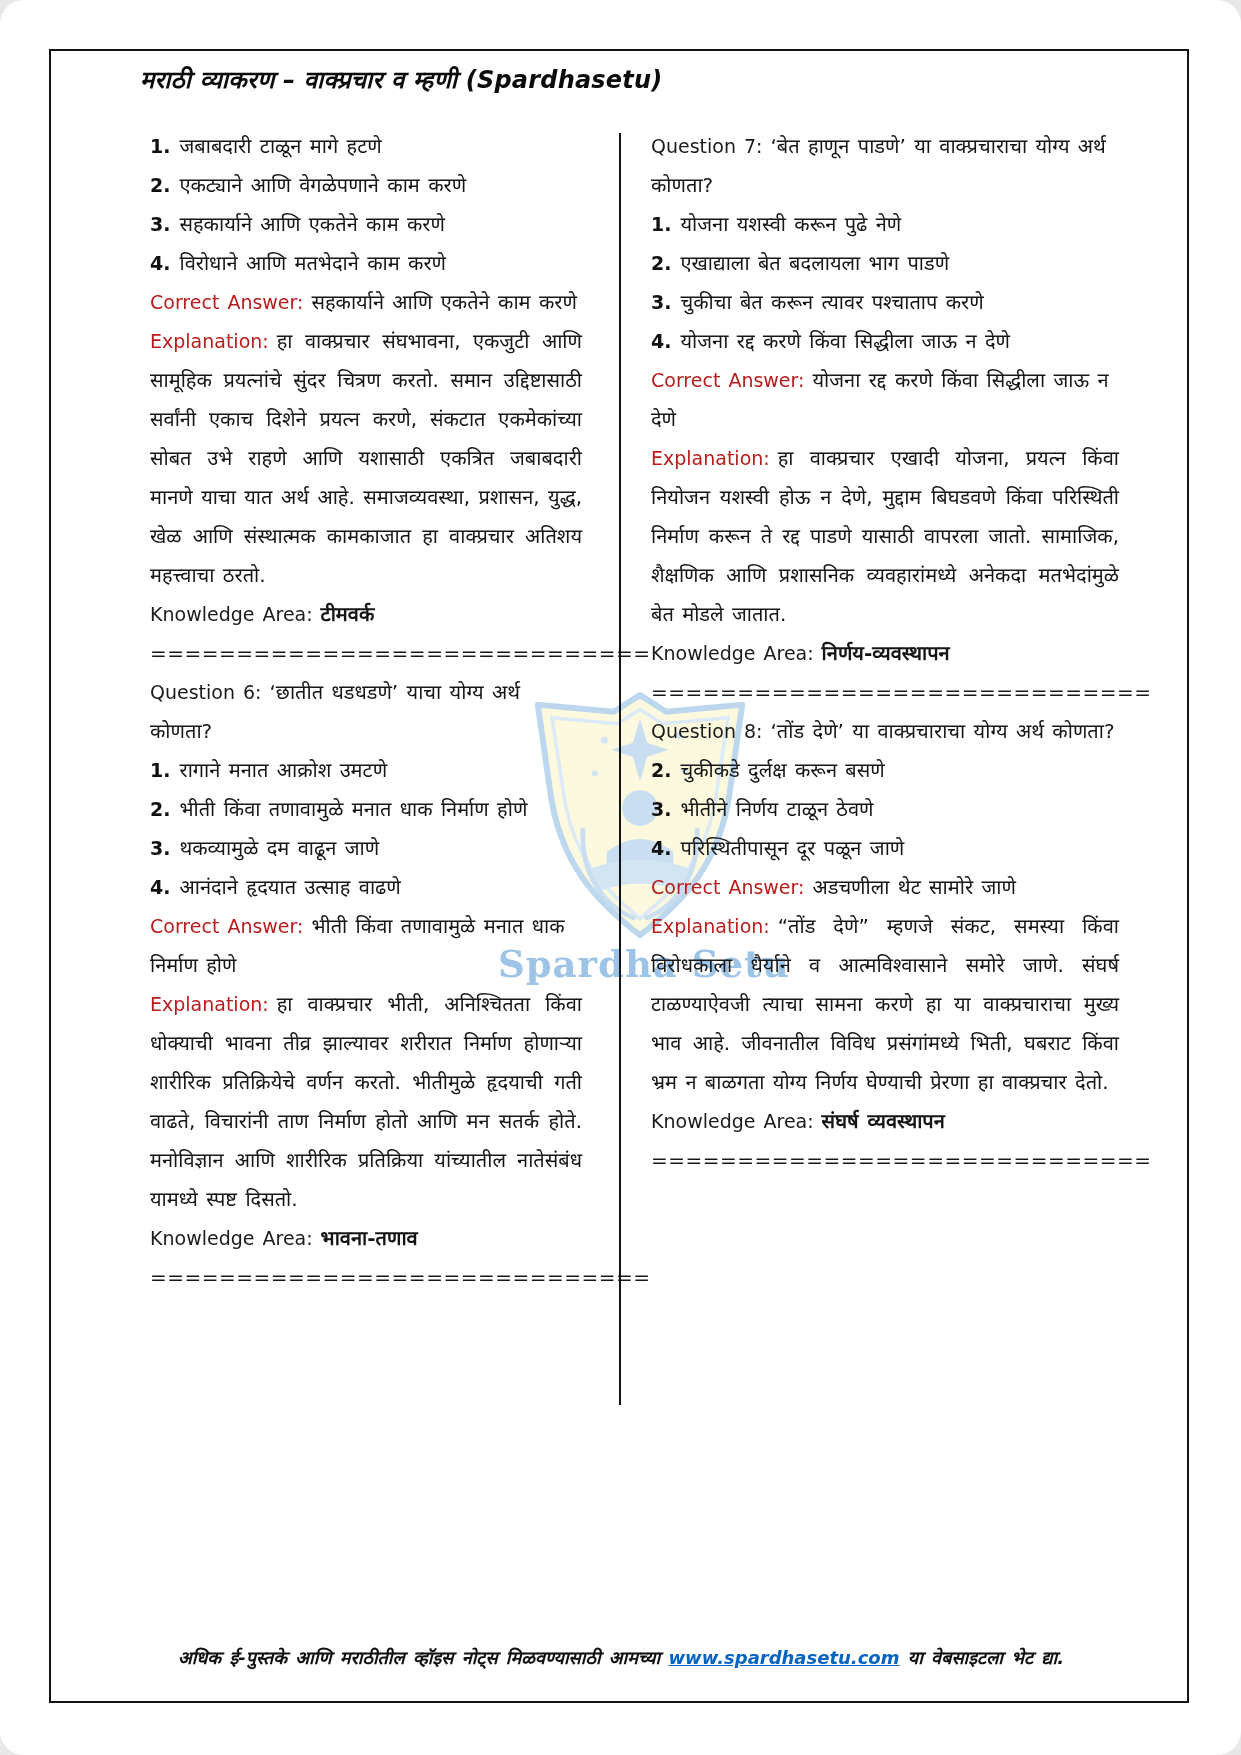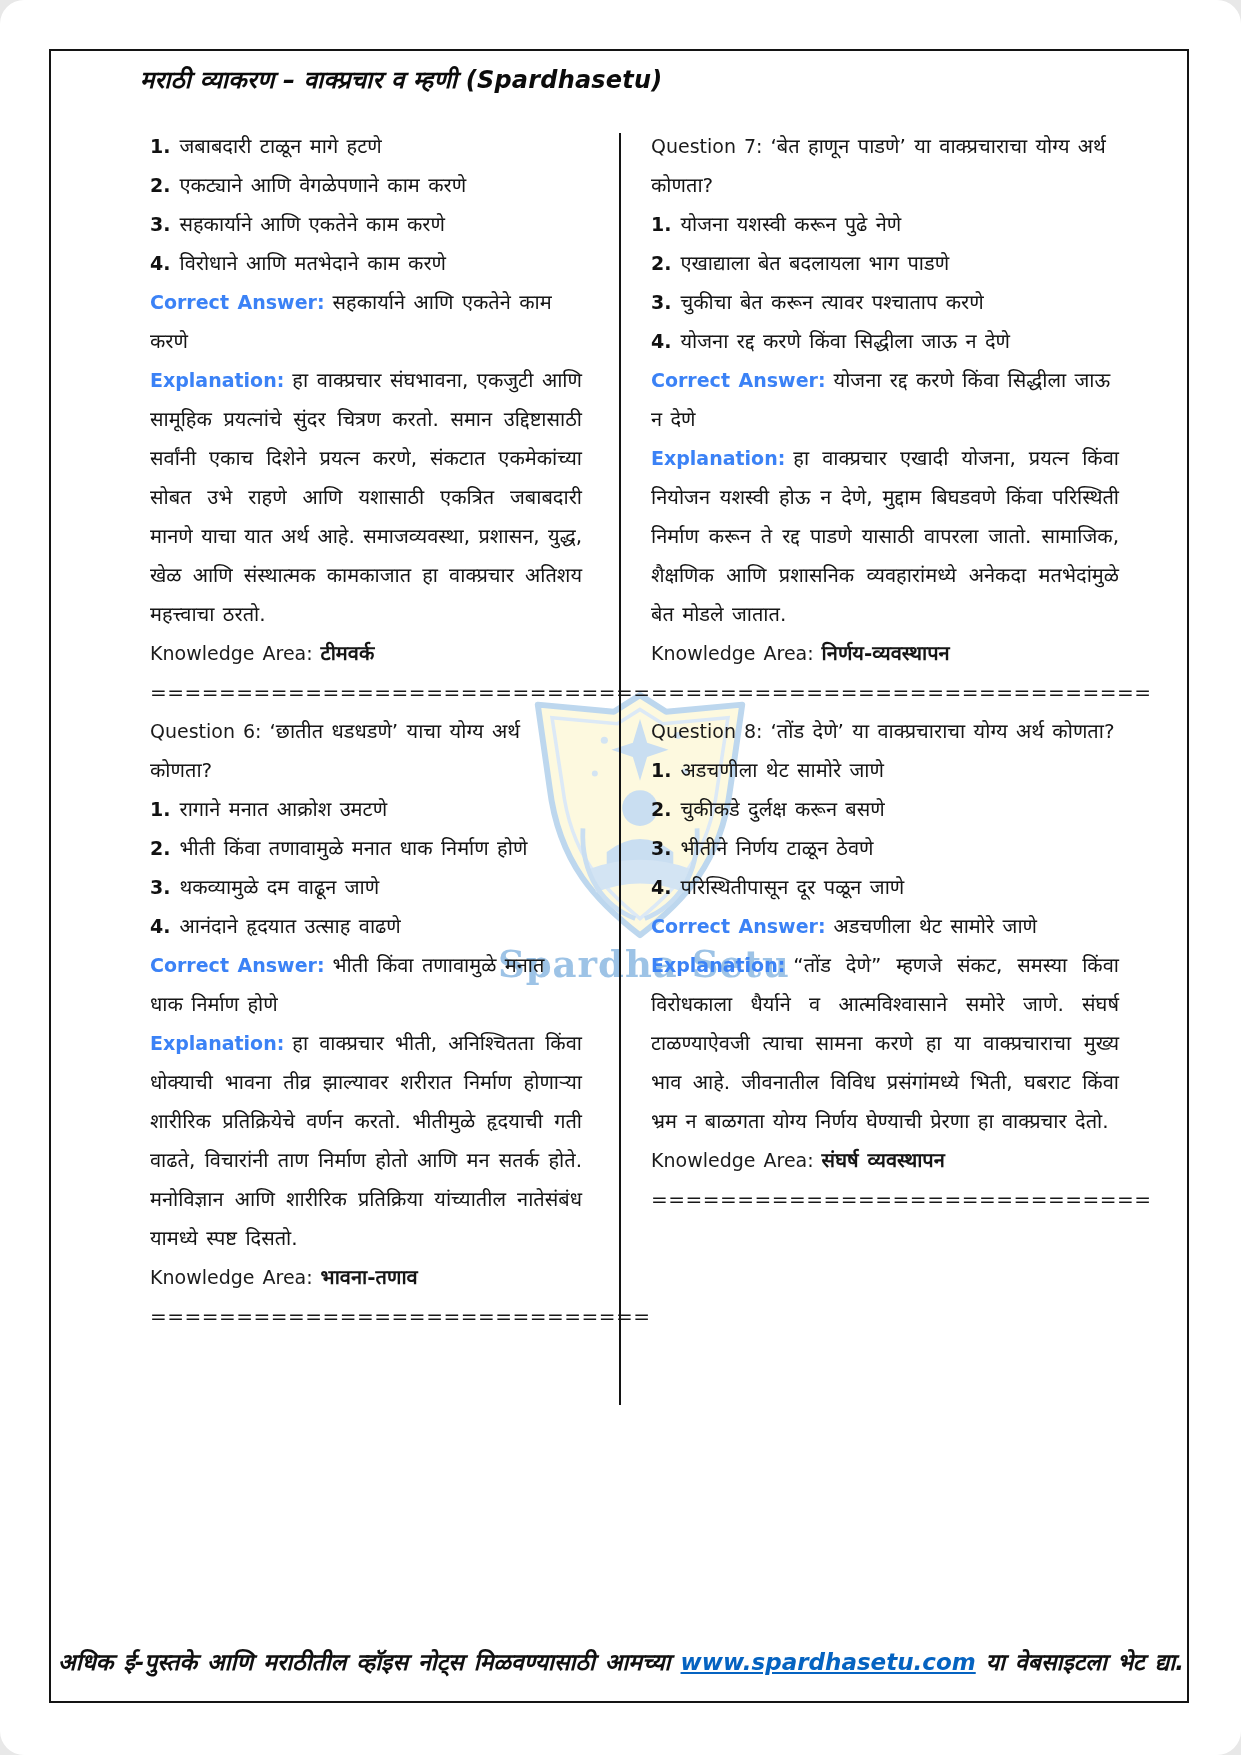--- a/index.html
+++ b/index.html
@@ -13,28 +13,28 @@
   .watermark{position:absolute;left:498px;top:688px;width:284px;text-align:center;z-index:1;}
   .wm-text{margin-top:2px;font-family:"DejaVu Serif","Liberation Serif",serif;font-weight:bold;
         font-size:37px;color:#9DC3E6;letter-spacing:1px;white-space:nowrap;}
   .divider{position:absolute;left:619px;top:133px;width:0;height:1272px;border-left:2px solid #141414;z-index:3;}
   
   .col{position:absolute;top:127px;z-index:2;font-size:20px;line-height:39px;word-spacing:2px;}
   .col-left{left:150px;width:432px;}
   .col-right{left:651px;width:468px;}
   .col p{margin:0;}
   .opt b{padding-right:9px;font-size:19px;color:#111;}
-  .lab{font-size:19px;font-weight:bold;margin-right:8px;color:#3b82f6;}
+  .lab{font-size:19px;font-weight:normal;margin-right:8px;color:#b91c1c;}
   .lab-reg{font-size:19px;margin-right:8px;color:#1b1b1b;}
   .par{text-align:justify;}
   .kav{font-weight:bold;}
   .sep{letter-spacing:0.5px;font-size:20px;color:#161616;}
   .mt-s{margin-top:16px;}
   .mt-q{margin-top:46px;}
-  .footer{position:absolute;left:51px;top:1645px;width:1140px;text-align:center;font-size:23px;
+  .footer{position:absolute;left:51px;top:1645px;width:1140px;text-align:center;font-size:18px;
         font-weight:bold;font-style:italic;color:#101010;z-index:2;word-spacing:2px;}
   .footer .link{color:#0563C1;text-decoration:underline;}
 </style>
 </head>
 <body>
 
 <div class="page">
 
   <div class="border-frame"></div>
 
@@ -96,21 +96,20 @@
       <p class="opt"><b>3.</b><span>चुकीचा बेत करून त्यावर पश्चाताप करणे</span></p>
       <p class="opt"><b>4.</b><span>योजना रद्द करणे किंवा सिद्धीला जाऊ न देणे</span></p>
       <p class="mt-s"><b class="lab">Correct Answer:</b><span>योजना रद्द करणे किंवा सिद्धीला जाऊ न देणे</span></p>
       <p class="par"><b class="lab">Explanation:</b><span>हा वाक्प्रचार एखादी योजना, प्रयत्न किंवा नियोजन यशस्वी होऊ न देणे, मुद्दाम बिघडवणे किंवा परिस्थिती निर्माण करून ते रद्द पाडणे यासाठी वापरला जातो.  सामाजिक, शैक्षणिक आणि प्रशासनिक व्यवहारांमध्ये अनेकदा मतभेदांमुळे बेत मोडले जातात.</span></p>
       <p><span class="lab-reg">Knowledge Area:</span><b class="kav">निर्णय-व्यवस्थापन</b></p>
       <p class="sep">=============================</p>
     </div>
 
     <div>
       <p class="mt-q"><span class="lab-reg">Question 8:</span><span>‘तोंड देणे’ या वाक्प्रचाराचा योग्य अर्थ कोणता?</span></p>
-      <p class="opt mt-s"><b>1.</b><span>अडचणीला थेट सामोरे जाणे</span></p>
       <p class="opt"><b>2.</b><span>चुकीकडे दुर्लक्ष करून बसणे</span></p>
       <p class="opt"><b>3.</b><span>भीतीने निर्णय टाळून ठेवणे</span></p>
       <p class="opt"><b>4.</b><span>परिस्थितीपासून दूर पळून जाणे</span></p>
       <p class="mt-s"><b class="lab">Correct Answer:</b><span>अडचणीला थेट सामोरे जाणे</span></p>
       <p class="par"><b class="lab">Explanation:</b><span>“तोंड देणे” म्हणजे संकट, समस्या किंवा विरोधकाला धैर्याने व आत्मविश्वासाने समोरे जाणे.  संघर्ष टाळण्याऐवजी त्याचा सामना करणे हा या वाक्प्रचाराचा मुख्य भाव आहे.  जीवनातील विविध प्रसंगांमध्ये भिती, घबराट किंवा भ्रम न बाळगता योग्य निर्णय घेण्याची प्रेरणा हा वाक्प्रचार देतो.</span></p>
       <p><span class="lab-reg">Knowledge Area:</span><b class="kav">संघर्ष व्यवस्थापन</b></p>
       <p class="sep">=============================</p>
     </div>
 
   </div>

